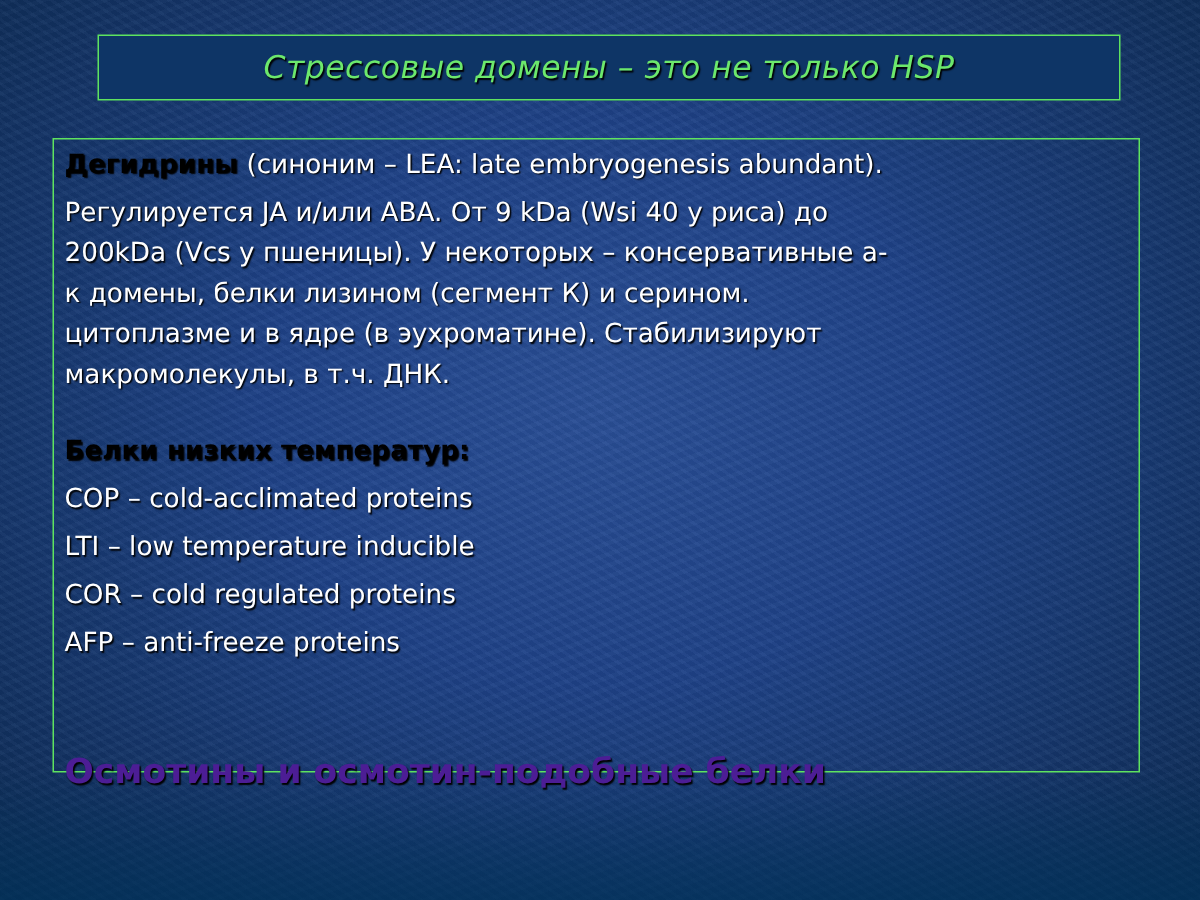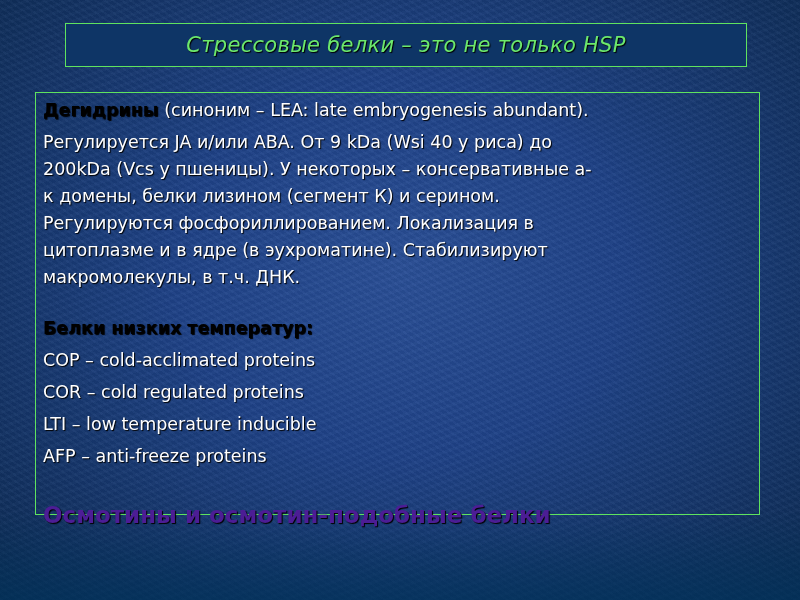--- a/index.html
+++ b/index.html
@@ -43,37 +43,36 @@
   .item { margin:0 0 5px 0; }
   .last { position:absolute; left:43px; top:502px; color:#4c1d95; font-weight:bold; font-size:23px; text-shadow:1px 1px 1px #000; }
 </style>
 </head>
 <body>
 
 <div class="texture"></div>
 <div class="bottom-shade"></div>
 
 <div class="title-box">
-  <span class="title-text">Стрессовые белки – это не только HSP</span>
+  <span class="title-text">Стрессовые домены – это не только HSP</span>
 </div>
 
 <div class="content-box"></div>
 
 <div class="content">
   <div class="p">
     <span class="pink">Дегидрины</span><span> (синоним – LEA: late embryogenesis abundant).</span>
   </div>
   <div class="p block">
     <div>Регулируется JA  и/или ABA. От 9 kDa (Wsi 40 у риса) до</div>
     <div>200kDa (Vcs у пшеницы). У некоторых – консервативные а-</div>
     <div>к домены, белки лизином (сегмент К) и серином.</div>
-    <div>Регулируются фосфориллированием.  Локализация в</div>
     <div>цитоплазме и в ядре (в эухроматине).  Стабилизируют</div>
     <div>макромолекулы, в т.ч. ДНК.</div>
   </div>
   <div class="item pink" style="margin-top:24px">Белки низких температур:</div>
   <div class="item">COP – cold-acclimated proteins</div>
+  <div class="item">LTI – low temperature inducible</div>
   <div class="item">COR – cold regulated proteins</div>
-  <div class="item">LTI – low temperature inducible</div>
   <div class="item">AFP – anti-freeze proteins</div>
 </div>
 
 <div class="last">Осмотины и осмотин-подобные белки</div>
 
 </body></html>

